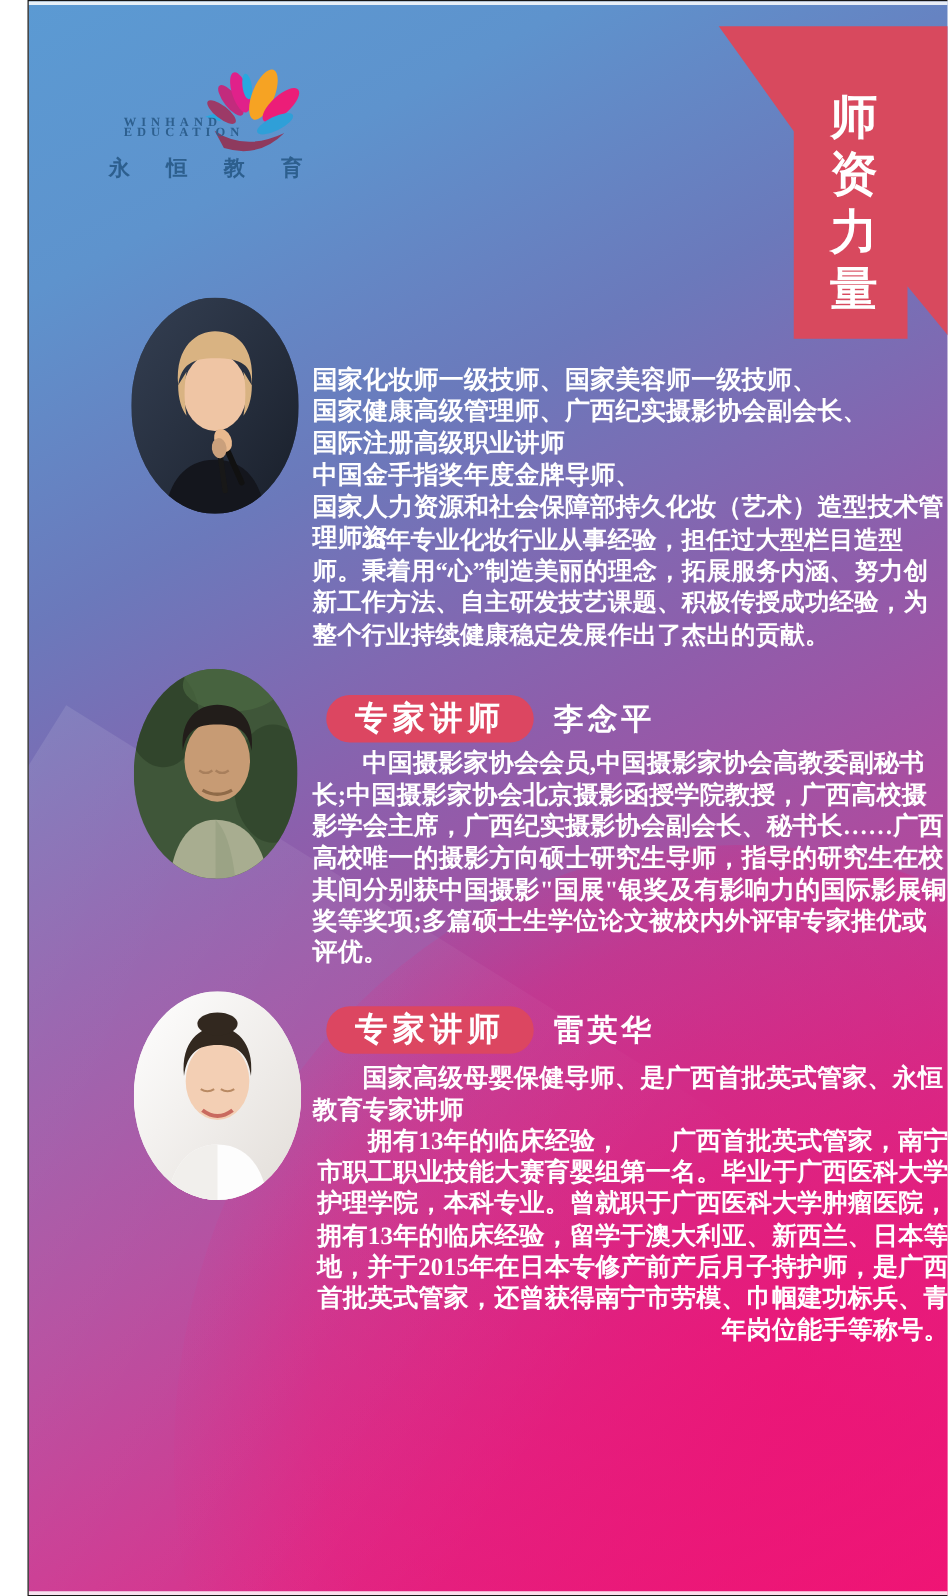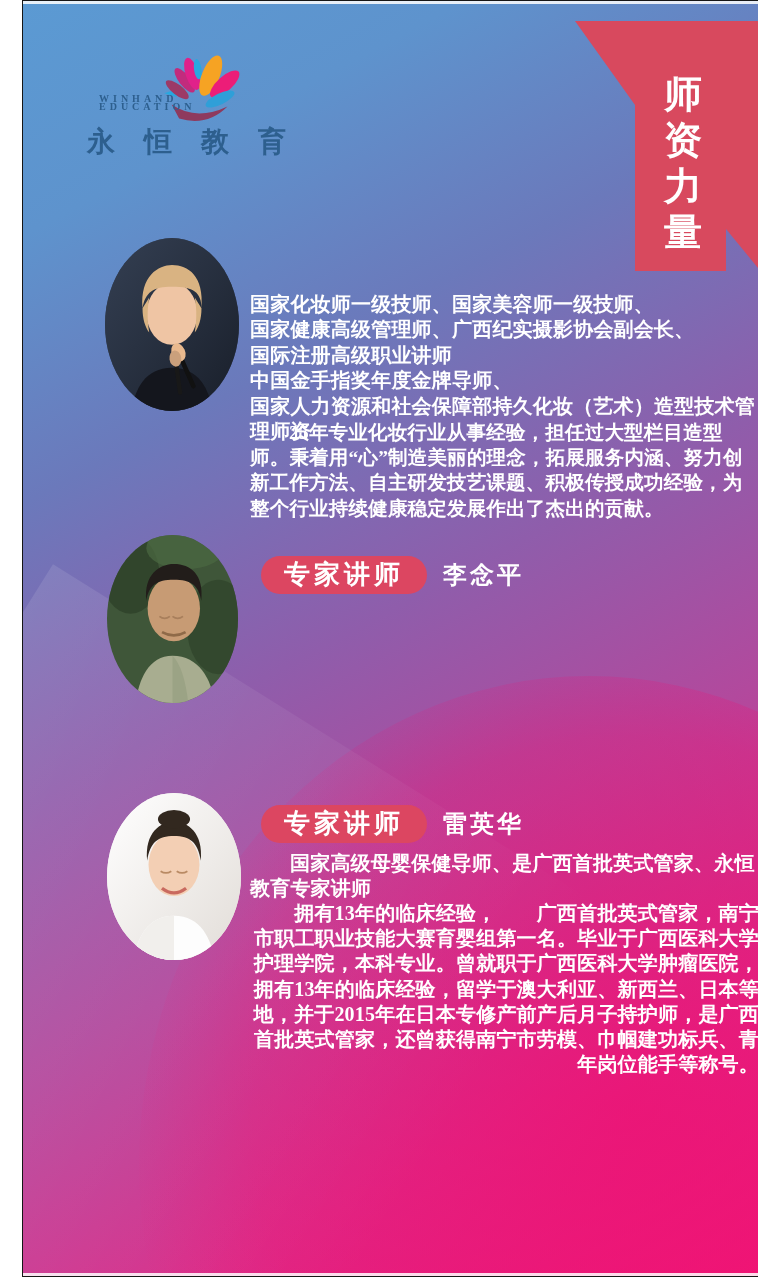--- a/index.html
+++ b/index.html
@@ -28,21 +28,21 @@
     position:absolute; left:-220px; bottom:-160px; width:640px; height:760px;
     transform:rotate(32deg); z-index:1;
     background:linear-gradient(90deg, rgba(255,255,255,.10), rgba(255,255,255,0));
   }
   
   .logo{position:absolute; left:62px; top:42px; width:230px; height:110px; z-index:5;}
   .logo-flower{position:absolute; left:50px; top:2px; width:118px; height:80px;}
   .brand-en{position:absolute; left:14px; top:52px; color:var(--logo-blue);
     font-size:10px; font-weight:bold; letter-spacing:4px; line-height:8px; white-space:pre-line;}
   .brand-cn{position:absolute; left:2px; top:80px; color:var(--logo-blue);
-    font-size:28px; font-weight:600; letter-spacing:29px; white-space:nowrap;}
+    font-size:17px; font-weight:600; letter-spacing:29px; white-space:nowrap;}
   
   .ribbon{position:absolute; left:540px; top:0; width:218px; height:295px; z-index:5;}
   .ribbon svg{position:absolute; left:0; top:0;}
   .ribbon-title{
     position:absolute; left:96px; top:70px; width:48px; text-align:center;
     color:#fff; font-weight:bold; font-size:38px; line-height:46px;
   }
   .ribbon-title span{display:block;}
   
   .photo{position:absolute; overflow:hidden; border-radius:50%; z-index:4;}
@@ -152,20 +152,21 @@
       <ellipse cx="51" cy="56" rx="20" ry="25" fill="#c79b74"></ellipse>
       <path d="M30 50 C28 30 40 22 51 22 C64 22 74 30 72 50 C70 38 64 34 51 34 C38 34 32 38 30 50 Z" fill="#221d1a"></path>
       <path d="M40 62 q4 3 8 0 M58 62 q-4 3 -8 0" stroke="#a87f5c" stroke-width="1.4" fill="none"></path>
       <path d="M42 74 q9 5 18 0" stroke="#8f6a48" stroke-width="2" fill="none"></path>
     </svg>
   </div>
   <div class="badge-row badge-2">
     <div class="badge md">专家讲师</div>
     <div class="iname md">李念平</div>
   </div>
+  <div class="txt para p2-bio">中国摄影家协会会员,中国摄影家协会高教委副秘书长;中国摄影家协会北京摄影函授学院教授，广西高校摄影学会主席，广西纪实摄影协会副会长、秘书长……广西高校唯一的摄影方向硕士研究生导师，指导的研究生在校其间分别获中国摄影"国展"银奖及有影响力的国际影展铜奖等奖项;多篇硕士生学位论文被校内外评审专家推优或评优。</div>
 
   <div class="photo photo-3">
     <svg viewBox="0 0 100 128" preserveAspectRatio="none">
       <rect width="100" height="128" fill="#f0eeec"></rect>
       <rect width="100" height="128" fill="url(#g3)"></rect>
       <defs>
           <linearGradient id="g3" x1="0" y1="0" x2="1" y2="1">
         <stop offset="0" stop-color="#ffffff"></stop>
             <stop offset="1" stop-color="#e2ddd8"></stop>
       </linearGradient>

